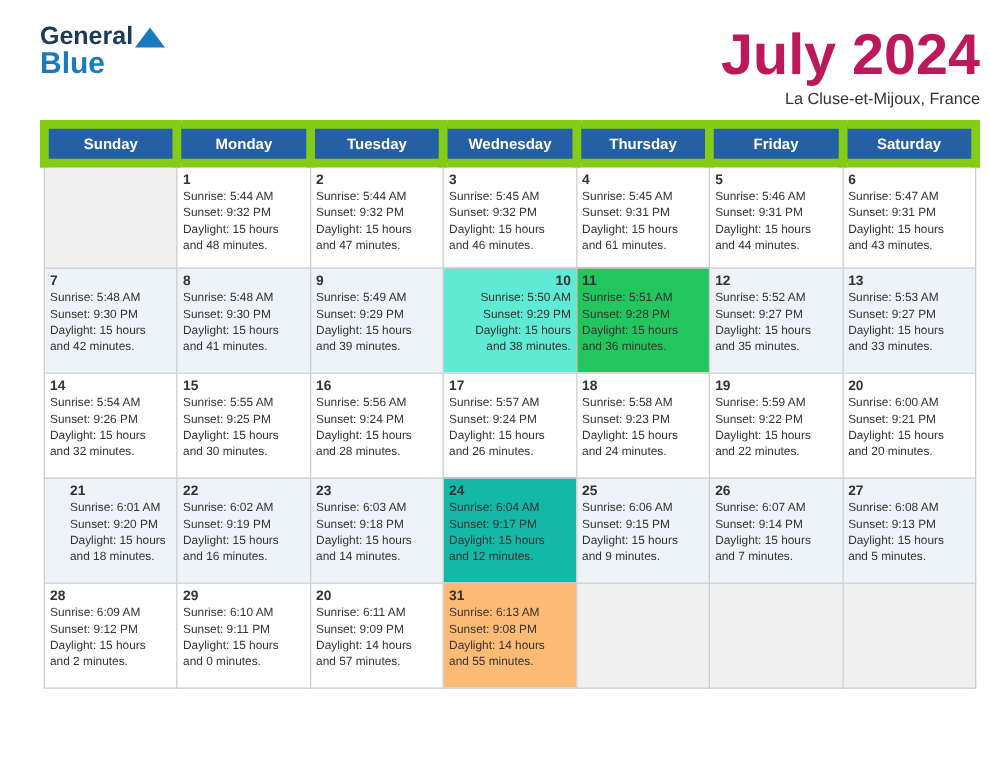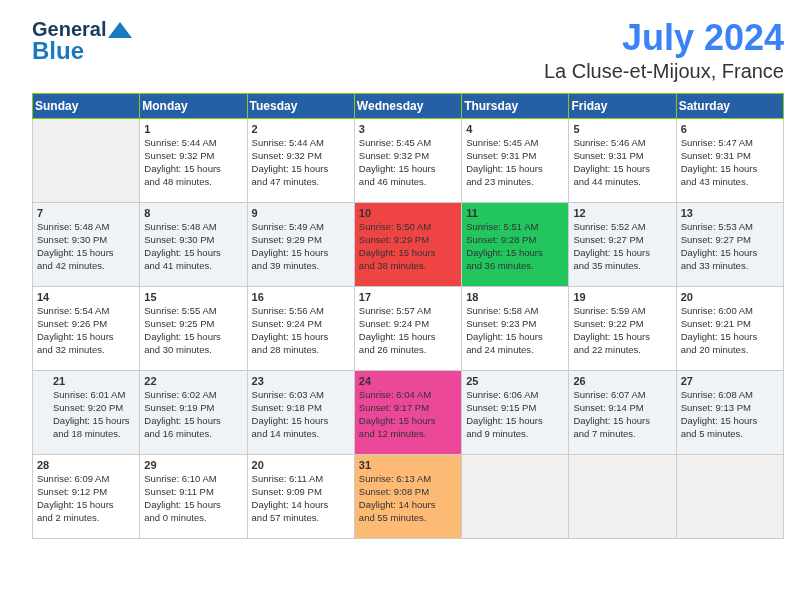--- a/index.html
+++ b/index.html
@@ -25,43 +25,43 @@
     }
     .logo {
       display: flex;
       flex-direction: column;
       align-items: flex-start;
     }
     .title-block {
       text-align: right;
     }
     .main-title {
-      font-size: 36px;
+      font-size: 46px;
       font-weight: bold;
-      color: #3b82f6;
+      color: #be185d;
       line-height: 1.1;
     }
     .subtitle {
-      font-size: 20px;
+      font-size: 13px;
       color: #333;
       margin-top: 2px;
     }
     table {
       width: 100%;
       border-collapse: collapse;
       table-layout: fixed;
     }
     .col-header {
       background-color: #2660a4;
       color: #fff;
-      text-align: left;
+      text-align: center;
       font-size: 12px;
       font-weight: bold;
       padding: 5px 2px;
-      border: 1px solid #84cc16;
+      border: 7px solid #84cc16;
     }
     td {
       border: 1px solid #ccc;
       vertical-align: top;
       padding: 3px 4px;
       font-size: 9.5px;
       color: #333;
       line-height: 1.35;
       height: 84px;
     }
@@ -129,21 +129,21 @@
             <div>Sunrise: 5:45 AM</div>
             <div>Sunset: 9:32 PM</div>
             <div>Daylight: 15 hours</div>
             <div>and 46 minutes.</div>
           </td>
           <td style="background-color: rgb(255, 255, 255);">
             <span class="day-num">4</span>
             <div>Sunrise: 5:45 AM</div>
             <div>Sunset: 9:31 PM</div>
             <div>Daylight: 15 hours</div>
-            <div>and 23 minutes.</div>
+            <div>and 61 minutes.</div>
           </td>
           <td style="background-color: rgb(255, 255, 255);">
             <span class="day-num">5</span>
             <div>Sunrise: 5:46 AM</div>
             <div>Sunset: 9:31 PM</div>
             <div>Daylight: 15 hours</div>
             <div>and 44 minutes.</div>
           </td>
           <td style="background-color: rgb(255, 255, 255);">
             <span class="day-num">6</span>
@@ -168,21 +168,21 @@
             <div>Daylight: 15 hours</div>
             <div>and 41 minutes.</div>
           </td>
           <td style="background-color: rgb(238, 243, 248);">
             <span class="day-num">9</span>
             <div>Sunrise: 5:49 AM</div>
             <div>Sunset: 9:29 PM</div>
             <div>Daylight: 15 hours</div>
             <div>and 39 minutes.</div>
           </td>
-          <td style="background-color: #ef4444;">
+          <td style="background-color: #5eead4; text-align: right;">
             <span class="day-num">10</span>
             <div>Sunrise: 5:50 AM</div>
             <div>Sunset: 9:29 PM</div>
             <div>Daylight: 15 hours</div>
             <div>and 38 minutes.</div>
           </td>
           <td style="background-color: #22c55e;">
             <span class="day-num">11</span>
             <div>Sunrise: 5:51 AM</div>
             <div>Sunset: 9:28 PM</div>
@@ -270,21 +270,21 @@
             <div>Daylight: 15 hours</div>
             <div>and 16 minutes.</div>
           </td>
           <td style="background-color: rgb(238, 243, 248);">
             <span class="day-num">23</span>
             <div>Sunrise: 6:03 AM</div>
             <div>Sunset: 9:18 PM</div>
             <div>Daylight: 15 hours</div>
             <div>and 14 minutes.</div>
           </td>
-          <td style="background-color: #ec4899;">
+          <td style="background-color: #14b8a6;">
             <span class="day-num">24</span>
             <div>Sunrise: 6:04 AM</div>
             <div>Sunset: 9:17 PM</div>
             <div>Daylight: 15 hours</div>
             <div>and 12 minutes.</div>
           </td>
           <td style="background-color: rgb(238, 243, 248);">
             <span class="day-num">25</span>
             <div>Sunrise: 6:06 AM</div>
             <div>Sunset: 9:15 PM</div>

